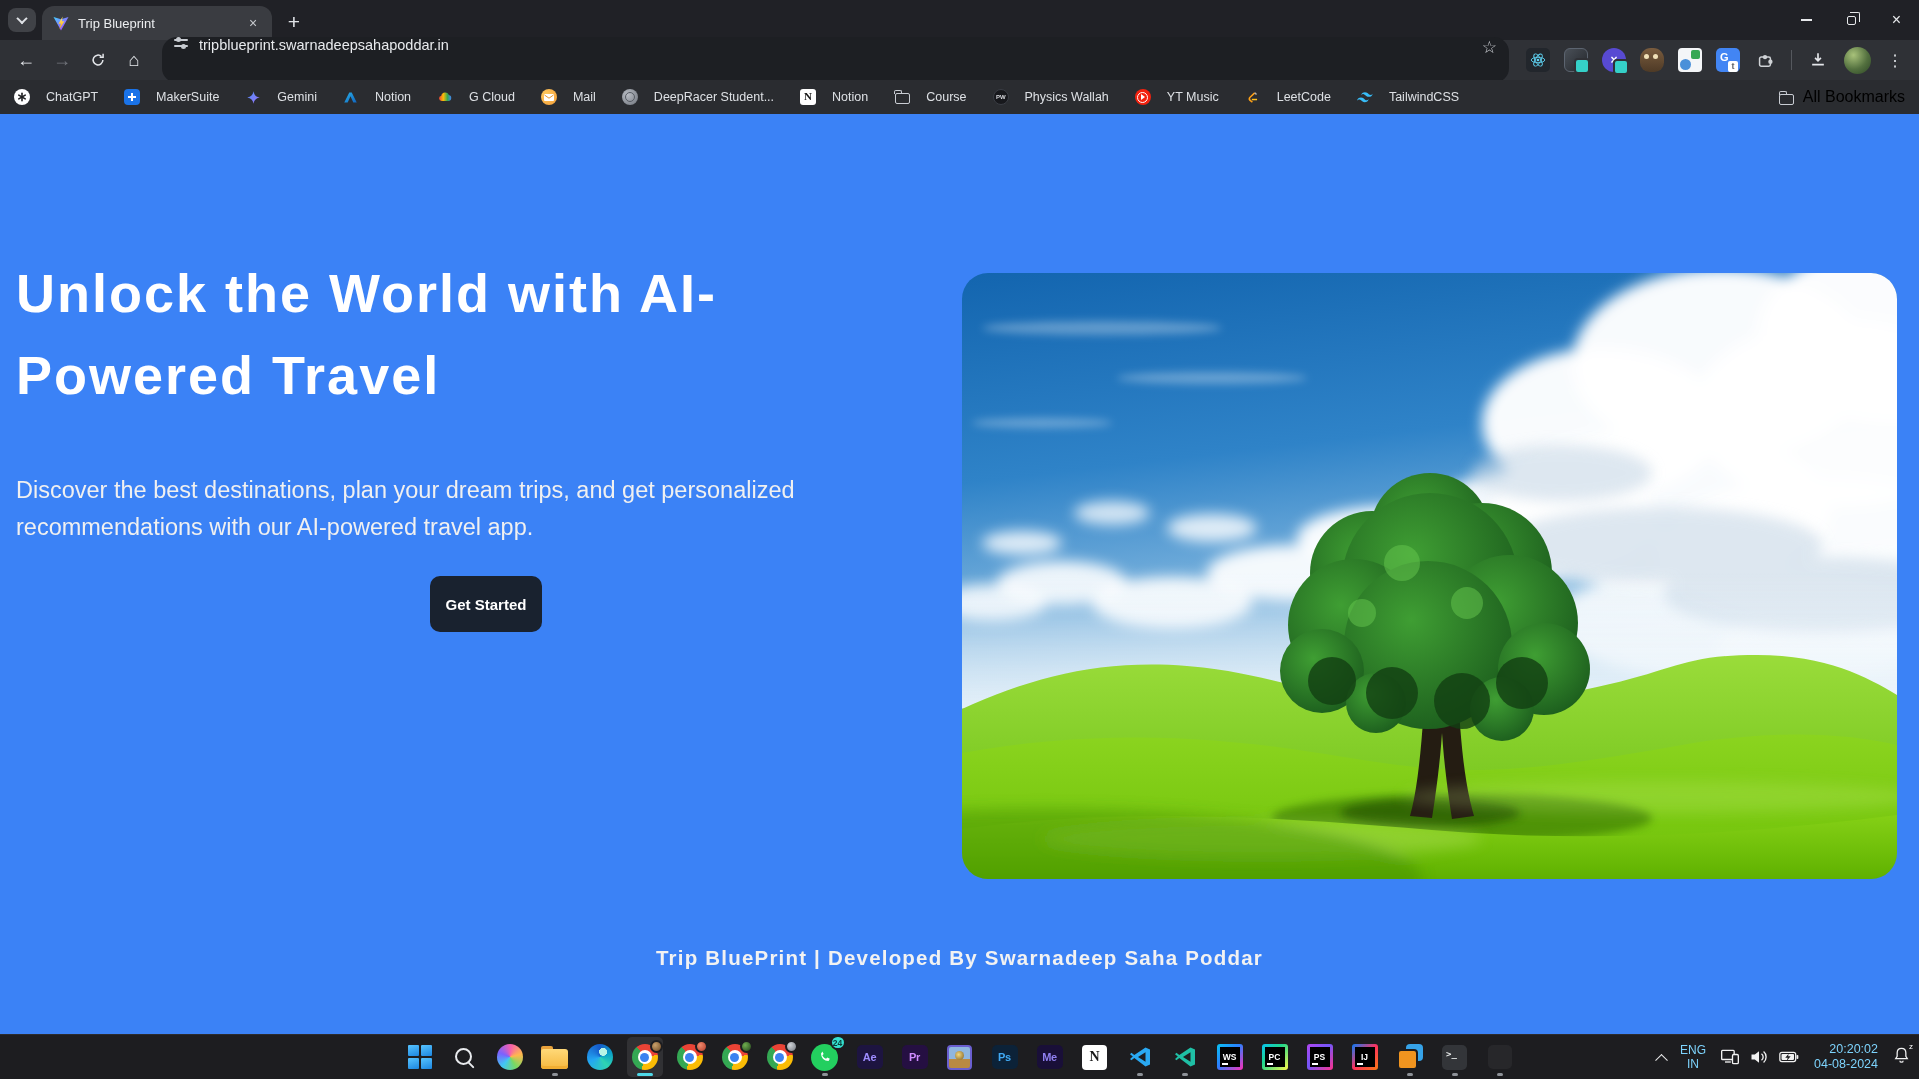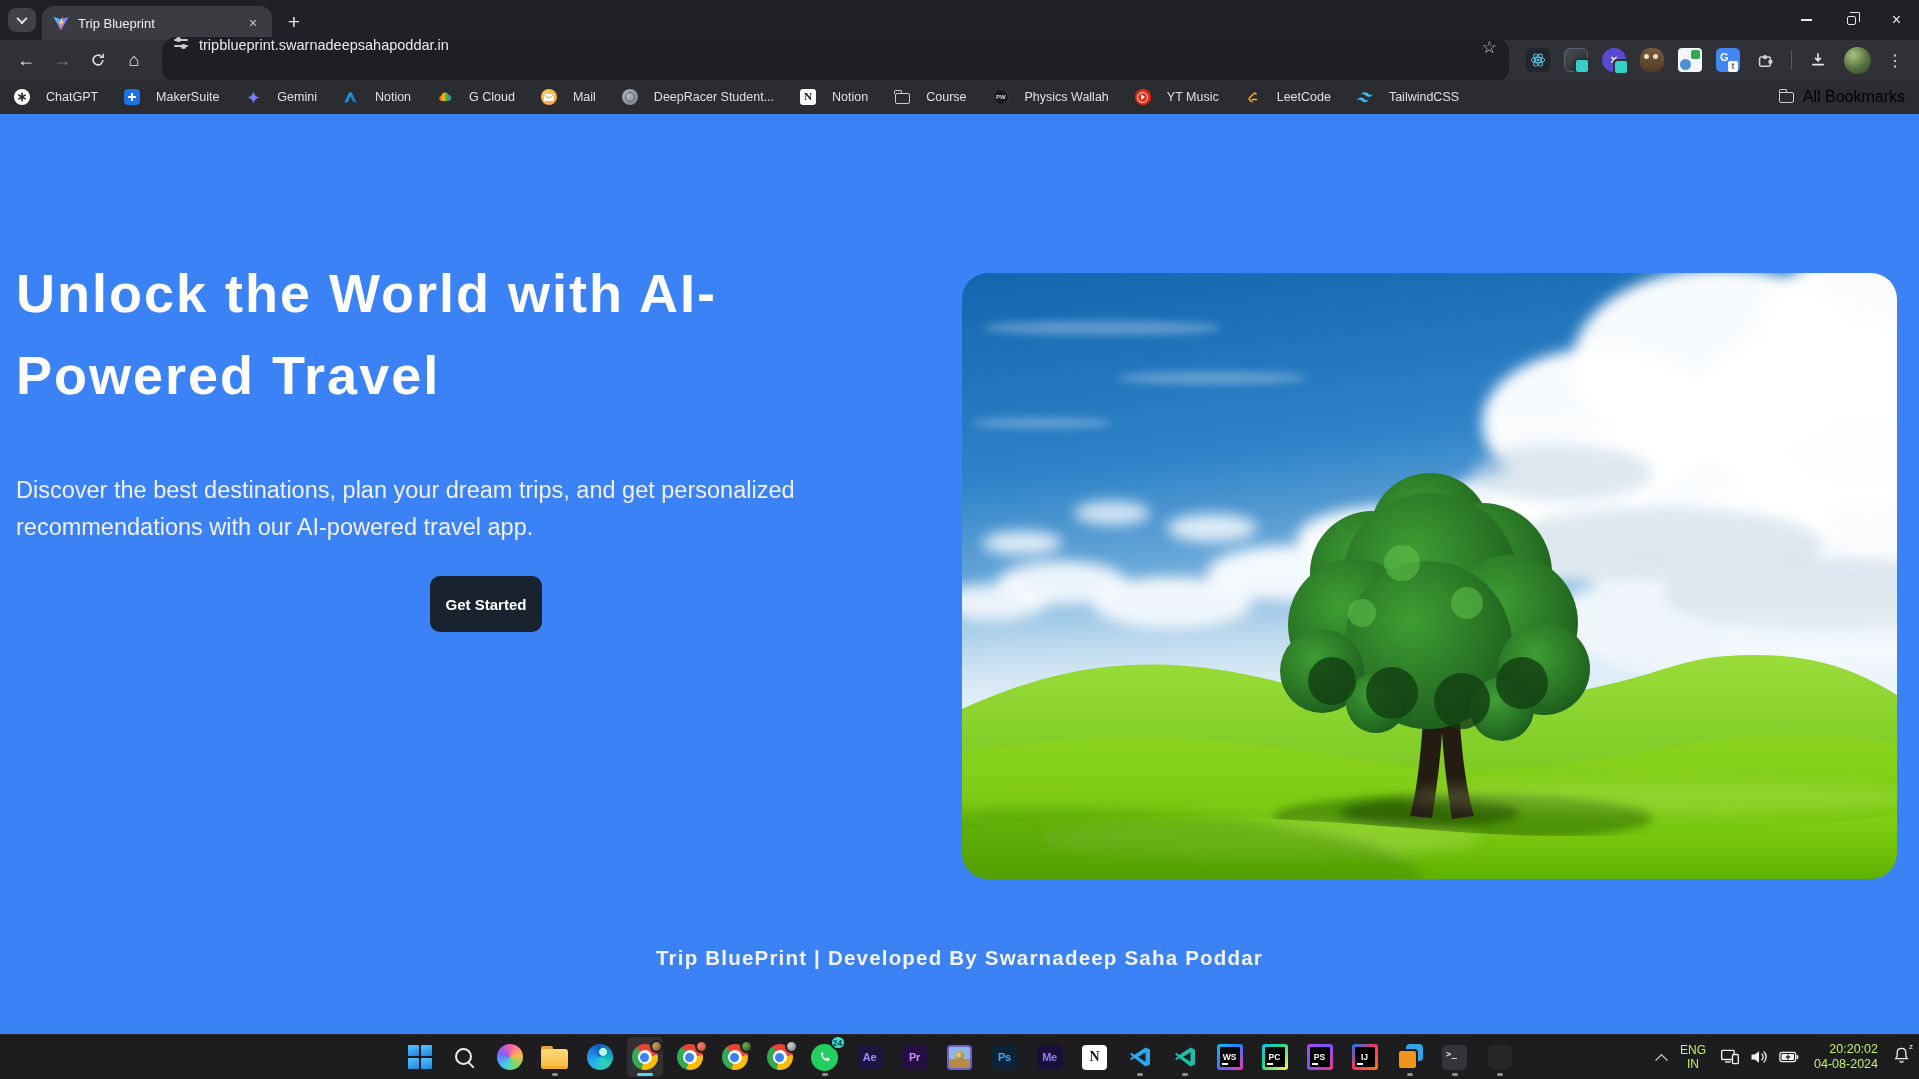--- a/index.html
+++ b/index.html
@@ -66,21 +66,21 @@
   .bi-racer::before{content:"";position:absolute;inset:3px;border:1.2px solid #565b63;border-radius:50%}
   .bi-notion{background:#fff;border-radius:3px}
   .bi-notion::before{content:"N";font-family:"Liberation Serif",serif;font-weight:bold;font-size:11px;color:#141414;position:absolute;left:4px;top:1px}
   .bi-folder{width:15px;height:11px;border:1.5px solid #c9cdd3;border-radius:2px;position:relative;margin-top:3px}
   .bi-folder::before{content:"";position:absolute;left:-1.5px;top:-4px;width:6px;height:3px;border:1.5px solid #c9cdd3;border-bottom:none;border-radius:2px 2px 0 0}
   .bi-pw{background:#17181c;border:1px solid #3a3d44;border-radius:50%}
   .bi-pw::before{content:"PW";font-size:6px;font-weight:bold;color:#d8dade;position:absolute;left:2.5px;top:4px}
   .bi-ytm{background:#f2220f;border-radius:50%}
   .bi-ytm::before{content:"";position:absolute;inset:2.5px;border:1.3px solid #fff;border-radius:50%}
   .bi-ytm::after{content:"";position:absolute;left:6.5px;top:5px;border-left:4.5px solid #fff;border-top:3px solid transparent;border-bottom:3px solid transparent}
-  .allbm{margin-left:auto;display:flex;align-items:flex-start;gap:8px;cursor:pointer}
+  .allbm{margin-left:auto;display:flex;align-items:flex-end;gap:8px;cursor:pointer}
 
   
   .page{position:absolute;left:0;top:114px;width:100%;height:920px;background:#3b82f6}
   .hero-h1{position:absolute;left:16px;top:138px;font-size:54px;font-weight:bold;letter-spacing:2px;line-height:82px;color:#fff}
   .hero-p{position:absolute;left:16px;top:358px;width:880px;font-size:23.5px;line-height:37px;color:#f0f0f0;font-weight:400}
   .cta{position:absolute;left:430px;top:462px;width:112px;height:56px;border-radius:10px;background:#19222f;color:#fff;font-size:15px;font-weight:600;cursor:pointer;font-family:inherit}
   .hero-img{position:absolute;left:962px;top:159px;width:935px;height:606px;border-radius:26px;overflow:hidden}
   .site-footer{position:absolute;left:0;top:832px;width:100%;text-align:center;font-size:20.5px;font-weight:bold;letter-spacing:1.2px;color:#f2f2f2}
 
   
@@ -130,21 +130,21 @@
   .pst{background:linear-gradient(135deg,#b345f1,#7256f8 45%,#ff318c)}
   .ij{background:linear-gradient(135deg,#087cfa,#fe315d 50%,#f97a12)}
   .vmw{width:26px;height:26px;position:relative}
   .vmw::before{content:"";position:absolute;right:0;top:0;width:17px;height:17px;border-radius:4px;background:#36a3e8}
   .vmw::after{content:"";position:absolute;left:0;bottom:0;width:17px;height:17px;border-radius:4px;background:#f0941f;border:2.5px solid #1d1d20}
   .term{width:25px;height:25px;border-radius:5px;background:#333539;position:relative}
   .term::before{content:">_";position:absolute;left:4px;top:4px;font:bold 9px "DejaVu Sans Mono",monospace;color:#eceeee}
   .ghostapp{width:24px;height:24px;border-radius:5px;background:#27272a}
 
   
-  .tray{position:absolute;right:8px;top:0;height:100%;display:flex;align-items:center;gap:14px;color:#bef264}
+  .tray{position:absolute;right:8px;top:0;height:100%;display:flex;align-items:center;gap:14px;color:#7dd3fc}
   .chevup{width:9px;height:9px;border-left:1.8px solid #e8e8e8;border-top:1.8px solid #e8e8e8;transform:rotate(45deg) translate(2px,2px);cursor:pointer}
   .lang{font-size:12px;line-height:14px;text-align:center;cursor:pointer}
   .trayicons{display:flex;align-items:center;gap:9px;cursor:pointer}
   .clock{font-size:12.5px;line-height:15px;text-align:right;cursor:pointer}
   .bellwrap{position:relative;cursor:pointer}
   .bellwrap::after{content:"z";position:absolute;right:-2px;top:-4px;font-size:8px;color:#fff}
 </style>
 </head>
 <body>
 

